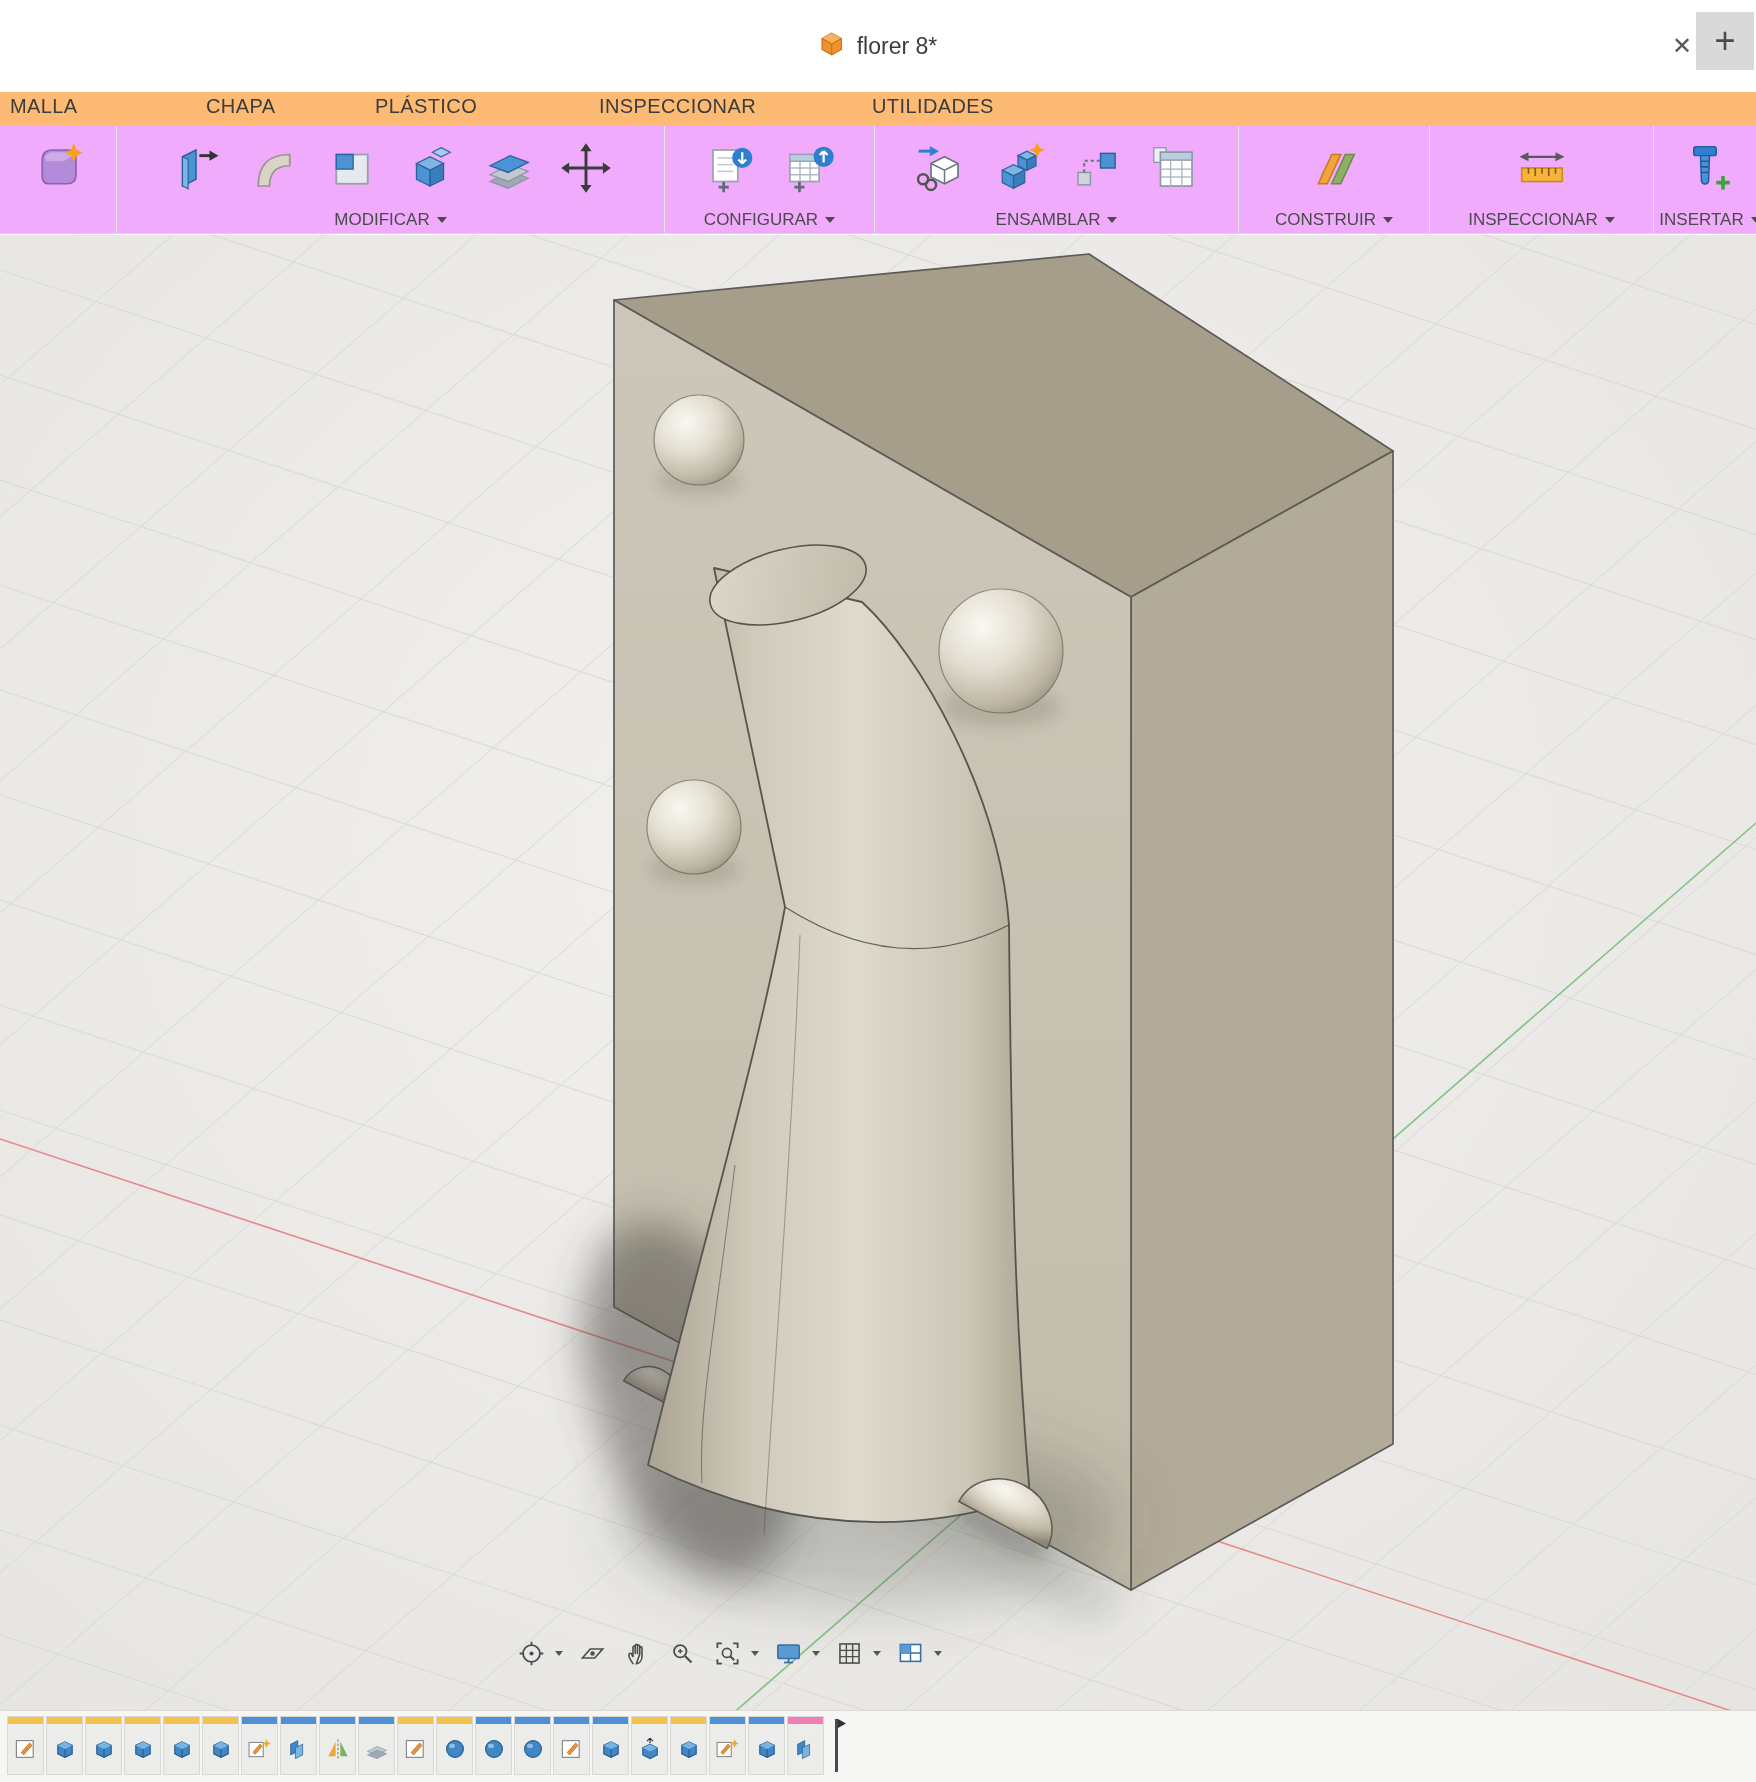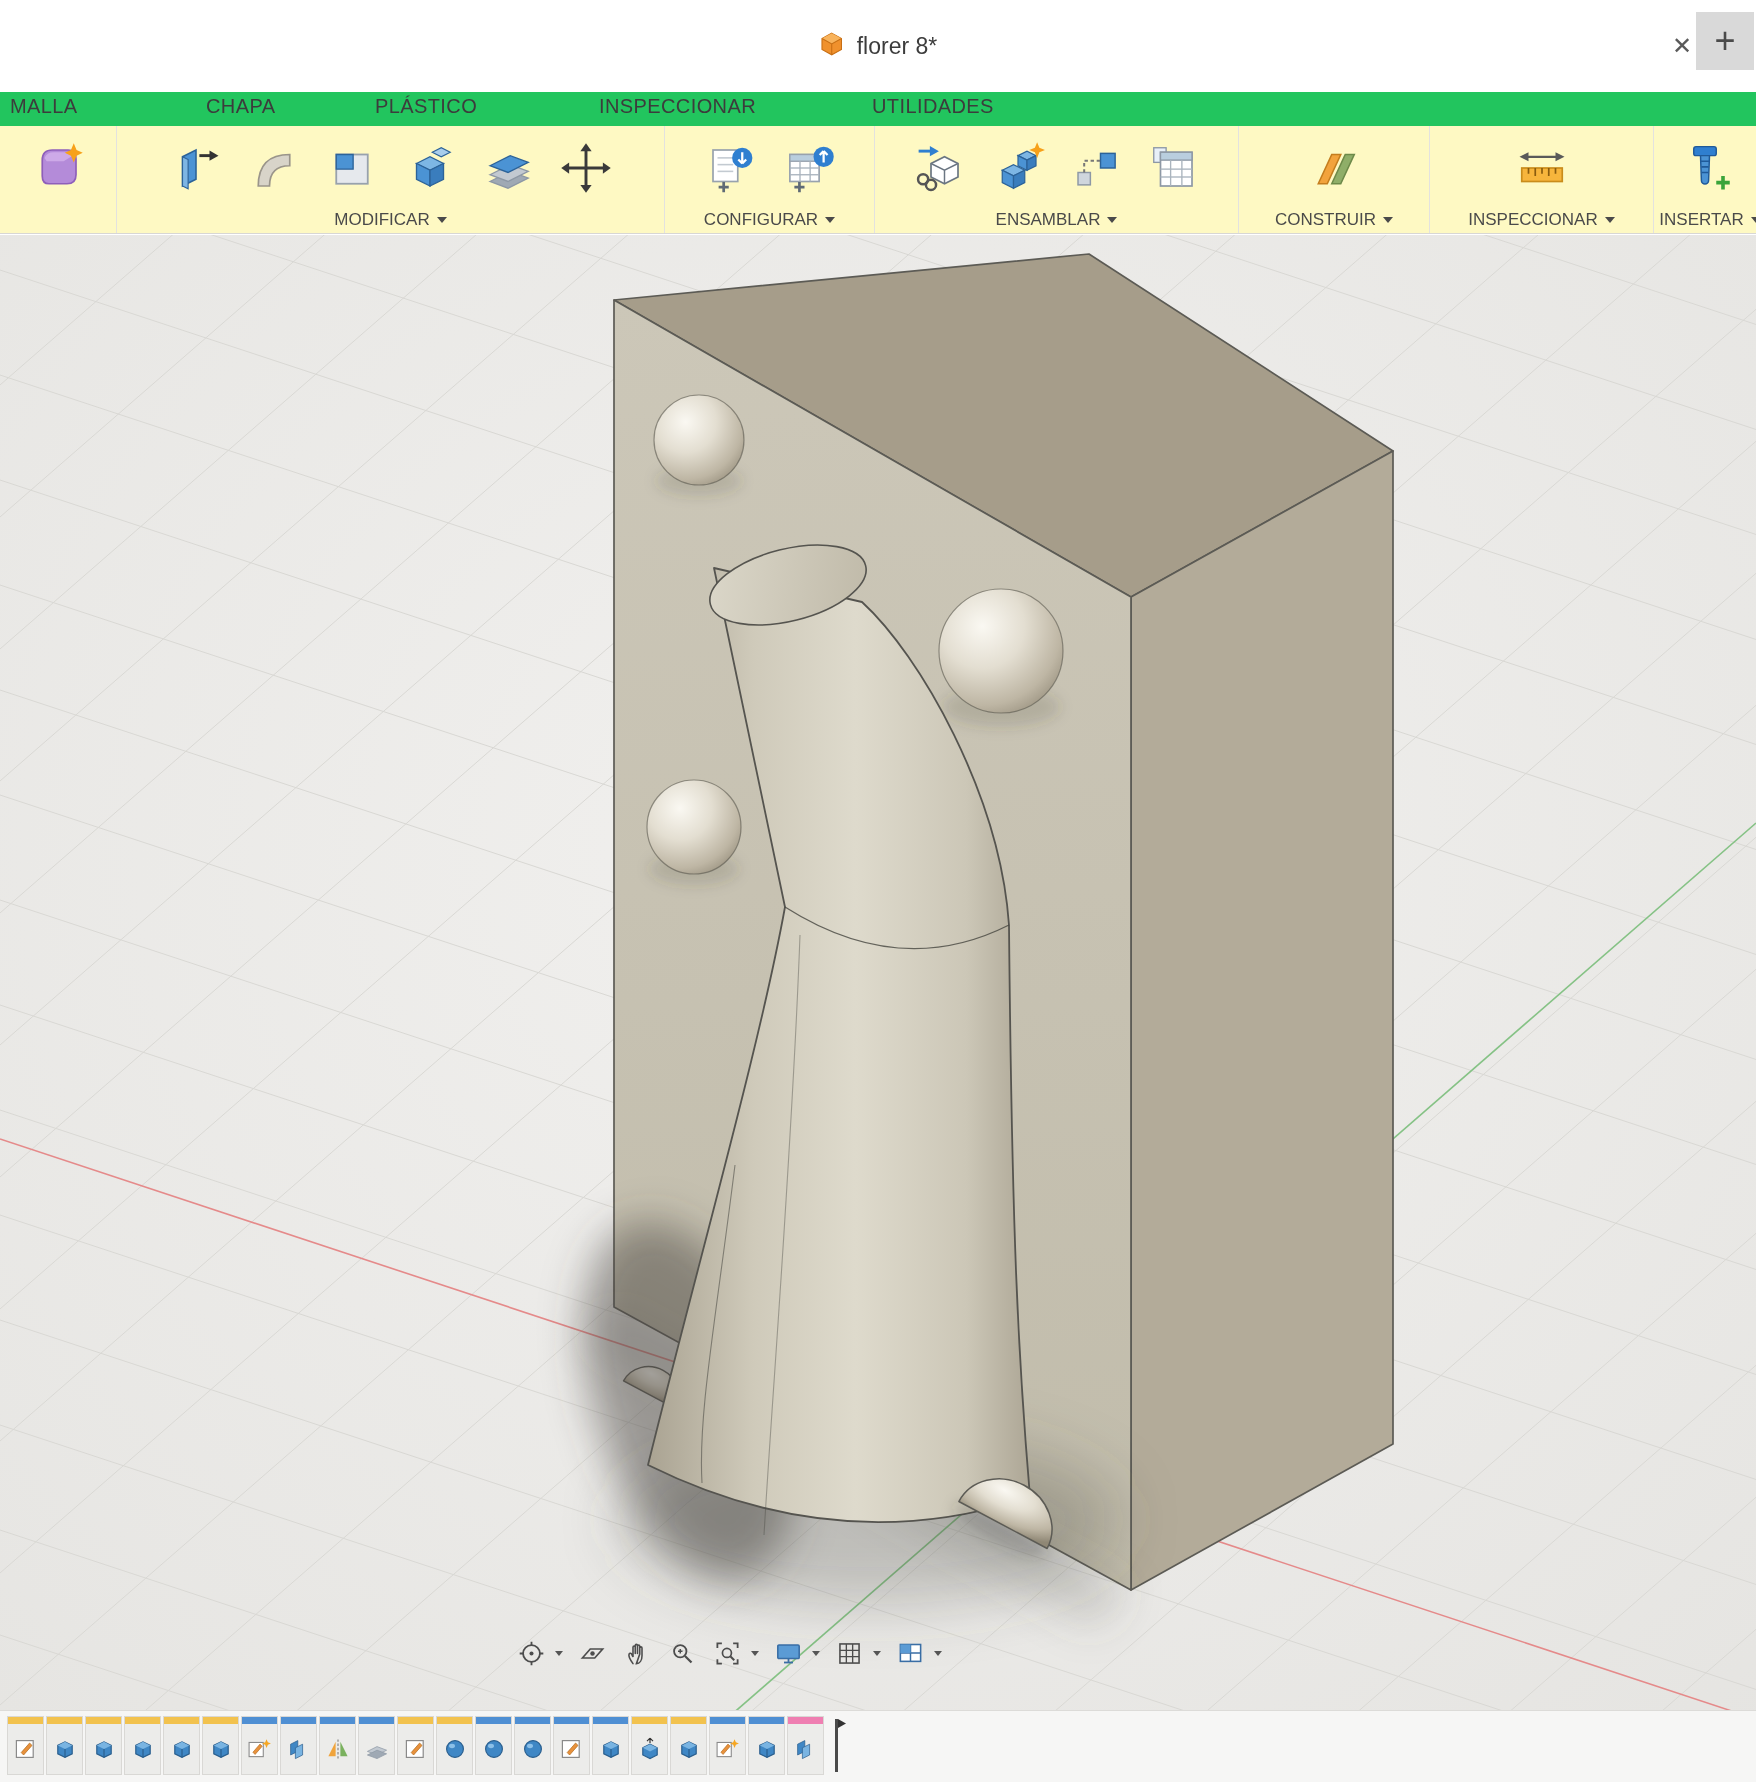--- a/index.html
+++ b/index.html
@@ -9,25 +9,25 @@
   
   .titlebar { position:absolute; top:0; left:0; width:100%; height:92px; background:#fff; }
   .doc-tab { position:absolute; left:50%; top:0; height:92px; transform:translateX(-50%);
     display:flex; align-items:center; gap:12px; cursor:pointer; }
   .doc-title { font-size:23px; color:#3c3c3c; }
   .close-btn { position:absolute; right:64px; top:32px; font-size:24px; color:#5a5a5a; cursor:pointer; }
   .newtab-btn { position:absolute; right:2px; top:12px; width:58px; height:58px; background:#d9d9d9;
     color:#4a4a4a; font-size:36px; font-weight:300; display:flex; align-items:center; justify-content:center; cursor:pointer; }
 
   
-  .tabbar { position:absolute; top:92px; left:0; width:100%; height:34px; background:#22c55e; }
+  .tabbar { position:absolute; top:92px; left:0; width:100%; height:34px; background:#fdba74; }
   .tab { position:absolute; top:3px; font-size:20px; color:#3c3c3c; letter-spacing:.4px; cursor:pointer; white-space:nowrap; }
 
   
-  .toolbar { position:absolute; top:126px; left:0; width:100%; height:108px; background:#fef9c3;
+  .toolbar { position:absolute; top:126px; left:0; width:100%; height:108px; background:#f0abfc;
     border-bottom:1px solid #d8d7d4; display:flex; }
   .tgroup { height:100%; display:flex; flex-direction:column; align-items:center;
     border-right:1px solid #e3e2df; overflow:hidden; flex:0 0 auto; }
   .tgroup:last-child { border-right:none; }
   .g1{width:117px;} .g2{width:548px;} .g3{width:364px;} .g4{width:210px;}
   .g5{width:191px;} .g6{width:224px;} .g7{width:102px;}
   .ticons { flex:1; display:flex; align-items:center; justify-content:center; gap:20px; padding-top:4px; }
   .ticon { width:58px; height:58px; border:none; background:none; padding:2px; cursor:pointer; flex:0 0 auto; }
   .ticon svg { width:100%; height:100%; }
   .tlabel { height:27px; display:flex; align-items:center; justify-content:center; gap:7px;

